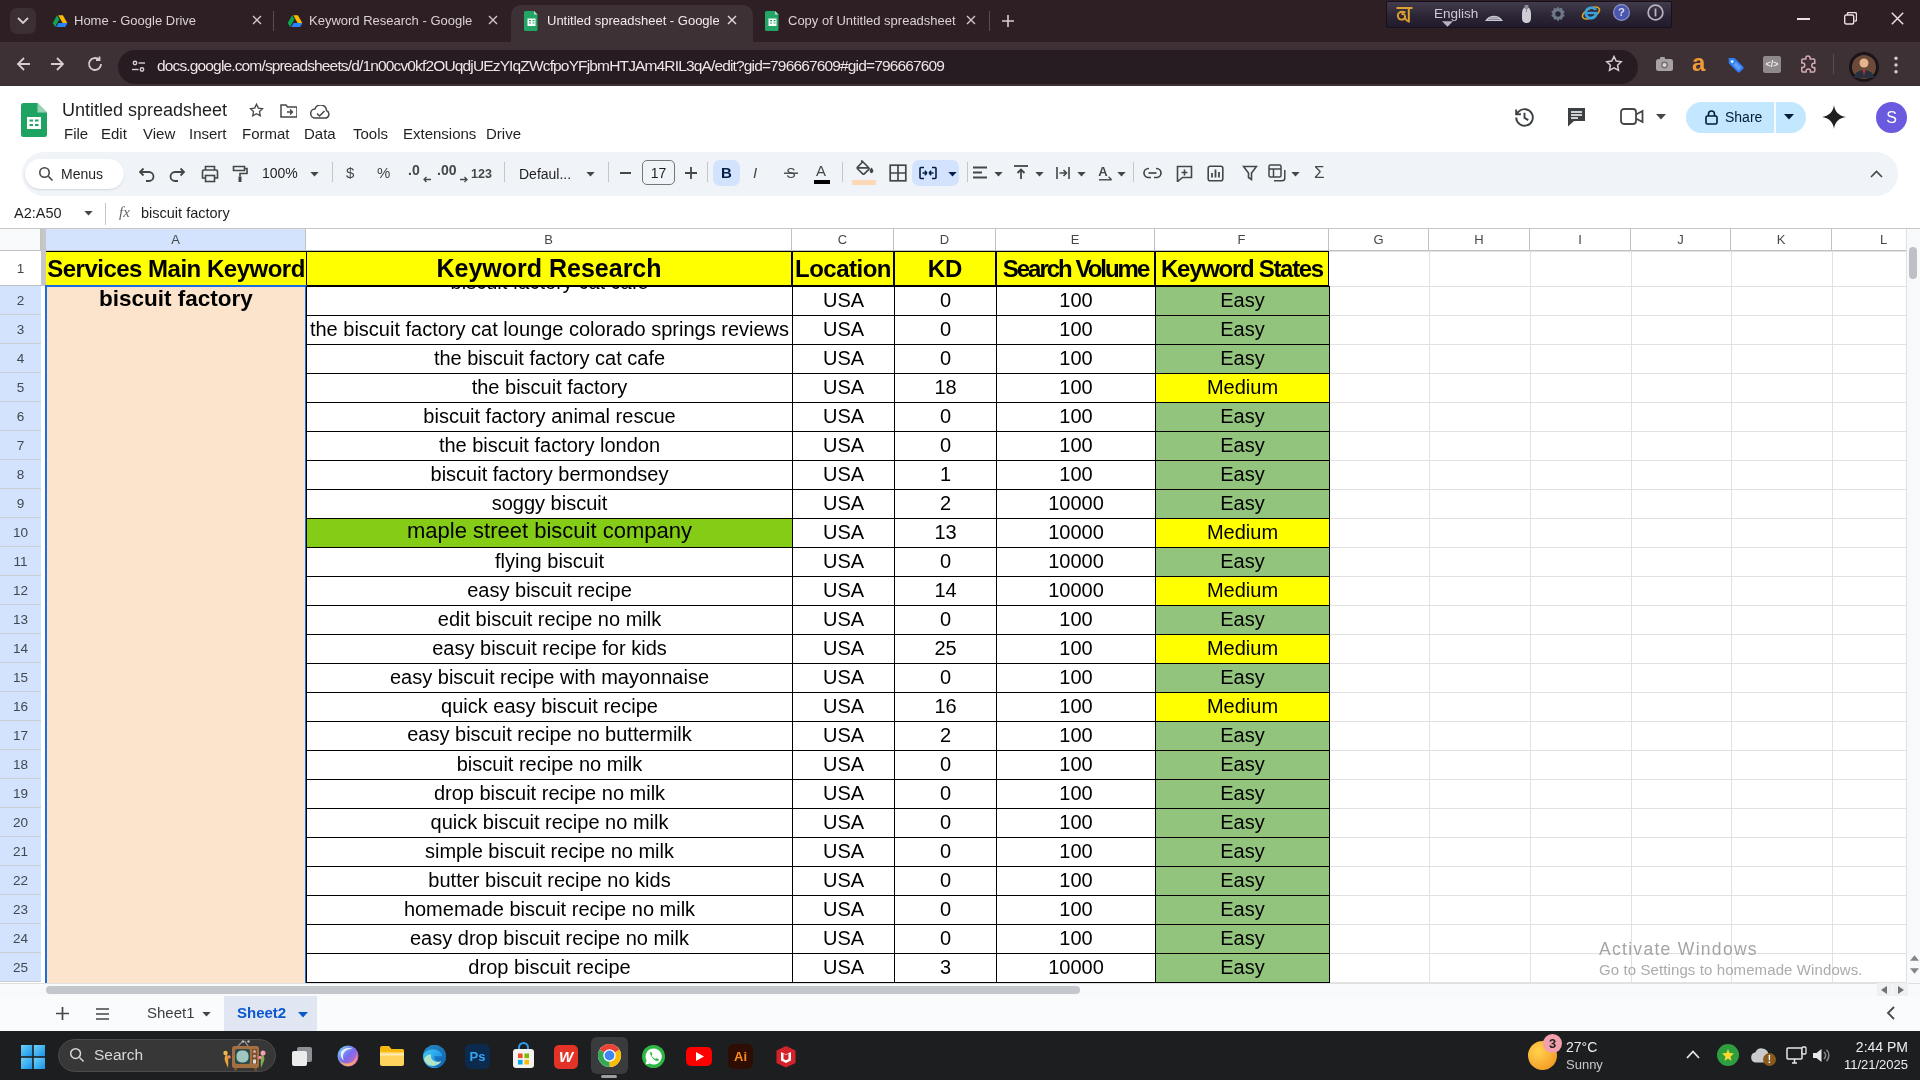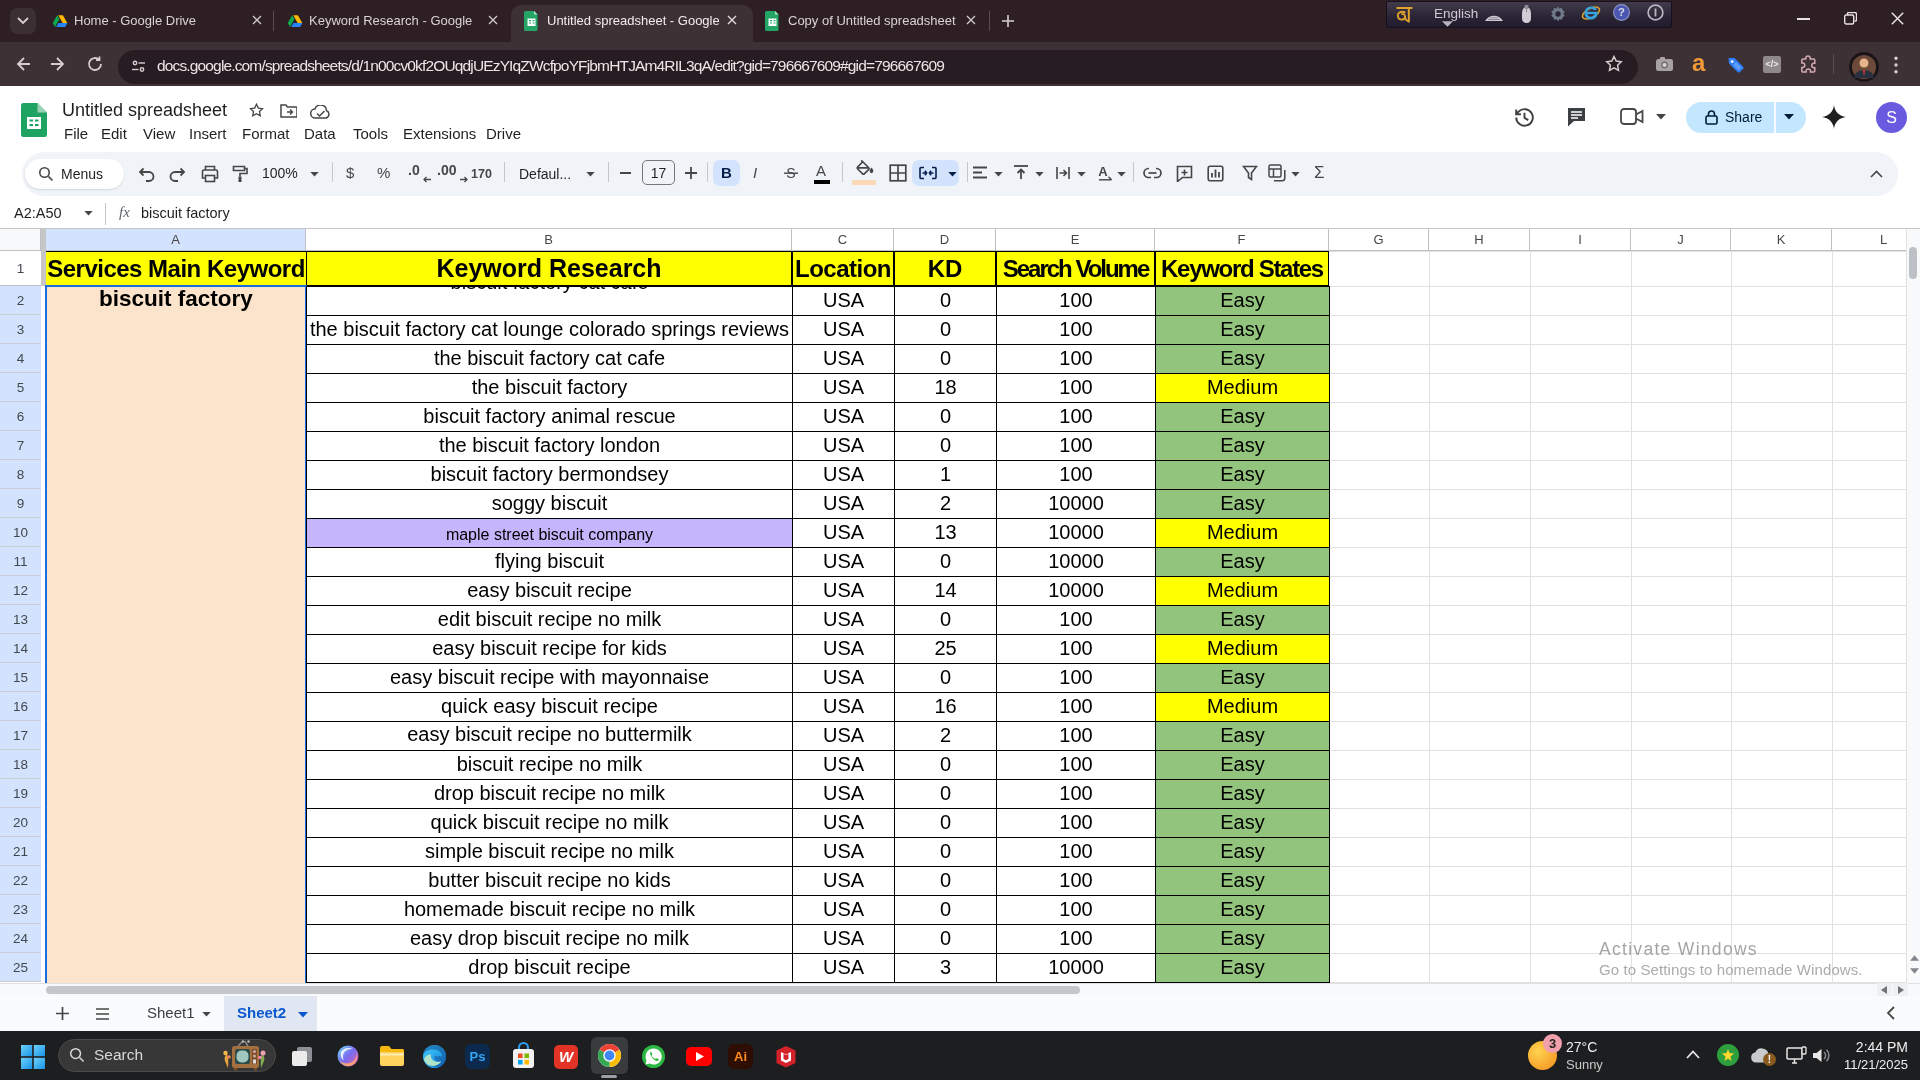--- a/index.html
+++ b/index.html
@@ -240,21 +240,21 @@
 <div class="abs" style="left:346px;top:164px;font-size:15px;color:#444746">$</div>
 <div class="abs" style="left:377px;top:164px;font-size:15px;color:#444746">%</div>
 <div class="abs" style="left:408px;top:162px;font-size:14px;font-weight:bold;color:#444746">.0</div>
 <svg class="abs" style="left:422px;top:176px" width="10" height="7" viewBox="0 0 10 7">
       <path d="M9 3.5 H2 M4.5 1 L2 3.5 L4.5 6" fill="none" stroke="#444746" stroke-width="1.3"></path>
     </svg>
 <div class="abs" style="left:437px;top:162px;font-size:14px;font-weight:bold;color:#444746">.00</div>
 <svg class="abs" style="left:459px;top:176px" width="10" height="7" viewBox="0 0 10 7">
       <path d="M1 3.5 H8 M5.5 1 L8 3.5 L5.5 6" fill="none" stroke="#444746" stroke-width="1.3"></path>
     </svg>
-<div class="abs" style="left:471px;top:167px;font-size:12.5px;font-weight:bold;color:#444746">170</div>
+<div class="abs" style="left:471px;top:167px;font-size:12.5px;font-weight:bold;color:#444746">123</div>
 <div class="abs" style="left:504px;top:162px;width:1px;height:20px;background:#c4c7c5"></div>
 <div class="abs" style="left:519px;top:166px;font-size:14px;color:#1f1f1f">Defaul...</div>
 <svg class="abs" style="left:586px;top:172px" width="9" height="5" viewBox="0 0 10 6">
       <path d="M0 0 L5 5.5 L10 0 Z" fill="#444746"></path>
     </svg>
 <div class="abs" style="left:608px;top:162px;width:1px;height:20px;background:#c4c7c5"></div>
 <div class="abs" style="left:620px;top:172px;width:11px;height:2px;background:#444746"></div>
 <div class="abs" style="left:642px;top:160px;width:33px;height:25px;border:1px solid #747775;border-radius:5px;font-size:14px;color:#1f1f1f;text-align:center;line-height:24px">17</div>
 <svg class="abs" style="left:685px;top:167px" width="12" height="12" viewBox="0 0 12 12">
       <path d="M6 0 V12 M0 6 H12" stroke="#444746" stroke-width="1.8"></path>
@@ -563,21 +563,21 @@
     </div>
 <div class="abs" style="left:894px;top:489px;width:103px;height:30px;background:#fff;border:1px solid #000;display:flex;align-items:flex-end;justify-content:center;font-size:20px;color:#000;padding-bottom:3px;white-space:nowrap;overflow:hidden">
       <span>2</span>
     </div>
 <div class="abs" style="left:996px;top:489px;width:160px;height:30px;background:#fff;border:1px solid #000;display:flex;align-items:flex-end;justify-content:center;font-size:20px;color:#000;padding-bottom:3px;white-space:nowrap;overflow:hidden">
       <span>10000</span>
     </div>
 <div class="abs" style="left:1155px;top:489px;width:175px;height:30px;background:#93c47d;border:1px solid #000;display:flex;align-items:flex-end;justify-content:center;font-size:20px;color:#000;padding-bottom:3px;white-space:nowrap;overflow:hidden">
       <span>Easy</span>
     </div>
-<div class="abs" style="left:306px;top:518px;width:487px;height:30px;background:#c4b5fd;border:1px solid #000;display:flex;align-items:flex-end;justify-content:center;font-size:16px;color:#000;padding-bottom:3px;white-space:nowrap;overflow:hidden">
+<div class="abs" style="left:306px;top:518px;width:487px;height:30px;background:#84cc16;border:1px solid #000;display:flex;align-items:flex-end;justify-content:center;font-size:22px;color:#000;padding-bottom:3px;white-space:nowrap;overflow:hidden">
       <span>maple street biscuit company</span>
     </div>
 <div class="abs" style="left:792px;top:518px;width:103px;height:30px;background:#fff;border:1px solid #000;display:flex;align-items:flex-end;justify-content:center;font-size:20px;color:#000;padding-bottom:3px;white-space:nowrap;overflow:hidden">
       <span>USA</span>
     </div>
 <div class="abs" style="left:894px;top:518px;width:103px;height:30px;background:#fff;border:1px solid #000;display:flex;align-items:flex-end;justify-content:center;font-size:20px;color:#000;padding-bottom:3px;white-space:nowrap;overflow:hidden">
       <span>13</span>
     </div>
 <div class="abs" style="left:996px;top:518px;width:160px;height:30px;background:#fff;border:1px solid #000;display:flex;align-items:flex-end;justify-content:center;font-size:20px;color:#000;padding-bottom:3px;white-space:nowrap;overflow:hidden">
       <span>10000</span>

